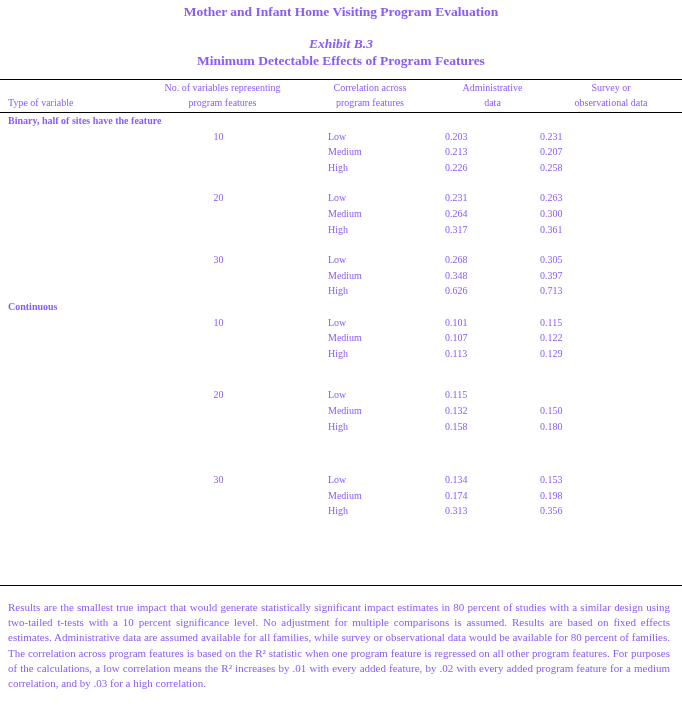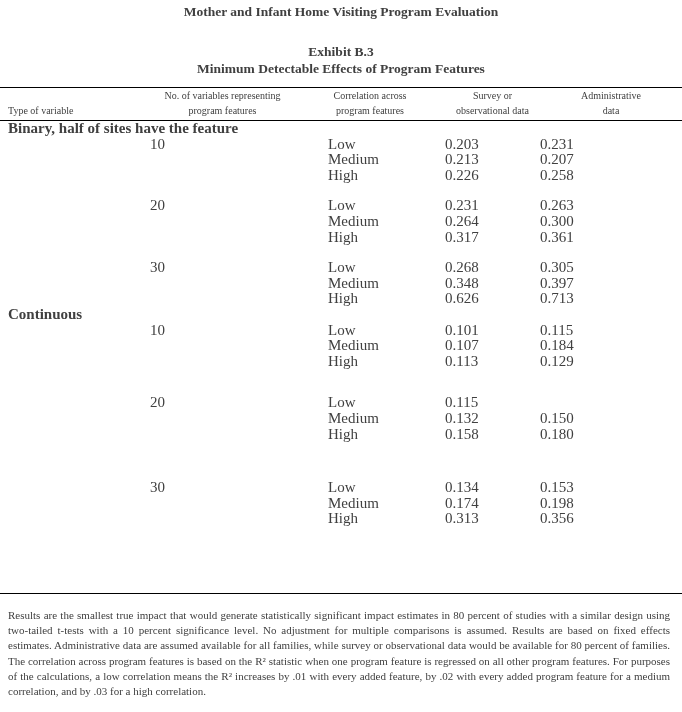--- a/index.html
+++ b/index.html
@@ -1,32 +1,32 @@
 <!DOCTYPE html>
 <html><head>
 <meta charset="utf-8">
 <style>
   html, body { margin: 0; padding: 0; background: #ffffff; }
   .page {
     width: 682px;
     height: 712px;
     background: #ffffff;
-    color: #404040;
+    color: #8b5cf6;
     font-family: "Liberation Serif", serif;
     box-sizing: border-box;
     overflow: hidden;
   }
   .title, .exhibit, .subtitle {
     text-align: center;
     font-weight: bold;
     font-size: 13.5px;
     line-height: 16px;
   }
   .title   { padding-top: 4px; }
-  .exhibit { margin-top: 24px; }
+  .exhibit { margin-top: 16px; font-style: italic; }
   .subtitle{ margin-top: 1px; }
 
   .grid-row {
     display: grid;
     grid-template-columns: 150px 145px 150px 95px 142px;
   }
 
   .thead {
     margin-top: 10px;
     border-top: 1px solid #000;
@@ -38,27 +38,27 @@
     flex-direction: column;
     justify-content: flex-end;
     align-items: center;
     font-size: 10px;
     line-height: 14.5px;
   }
   .hc span { white-space: nowrap; }
   .hc.c1 { align-items: flex-start; padding-left: 8px; }
 
   .tbody {
-    font-size: 15px;
+    font-size: 10px;
     border-bottom: 1px solid #000;
     padding-bottom: 66px;
   }
   .trow { min-height: 15.6px; line-height: 15.6px; }
   .td.c1 { padding-left: 8px; }
-  .td.c2 { text-align: left; padding-right: 8px; }
+  .td.c2 { text-align: center; padding-right: 8px; }
   .td.c3 { padding-left: 33px; }
   .td.c4, .td.c5 { text-align: left; }
   .section-label {
     grid-column: 1 / -1;
     font-weight: bold;
     padding-left: 8px;
     white-space: nowrap;
   }
   .gap-sm { margin-top: 15px; }
   .gap-md { margin-top: 26px; }
@@ -85,28 +85,28 @@
       <span>Type of variable</span>
     </div>
     <div class="hc c2">
       <span>No. of variables representing</span>
       <span>program features</span>
     </div>
     <div class="hc c3">
       <span>Correlation across</span>
       <span>program features</span>
     </div>
+    <div class="hc c4">
+      <span>Administrative</span>
+      <span>data</span>
+    </div>
     <div class="hc c5">
       <span>Survey or</span>
       <span>observational data</span>
     </div>
-    <div class="hc c4">
-      <span>Administrative</span>
-      <span>data</span>
-    </div>
   </div>
 
   <div class="tbody">
 
     <div class="grid-row trow">
       <div class="td section-label">Binary, half of sites have the feature</div>
     </div>
 
     <div class="grid-row trow">
       <div class="td c1"></div>
@@ -183,21 +183,21 @@
       <div class="td c2">10</div>
       <div class="td c3">Low</div>
       <div class="td c4">0.101</div>
       <div class="td c5">0.115</div>
     </div>
     <div class="grid-row trow">
       <div class="td c1"></div>
       <div class="td c2"></div>
       <div class="td c3">Medium</div>
       <div class="td c4">0.107</div>
-      <div class="td c5">0.184</div>
+      <div class="td c5">0.122</div>
     </div>
     <div class="grid-row trow">
       <div class="td c1"></div>
       <div class="td c2"></div>
       <div class="td c3">High</div>
       <div class="td c4">0.113</div>
       <div class="td c5">0.129</div>
     </div>
 
     <div class="grid-row trow gap-md">

